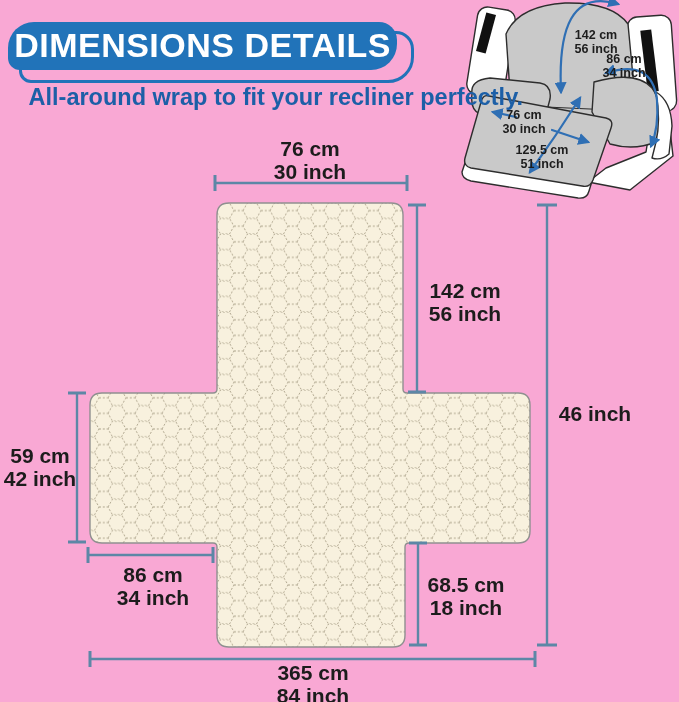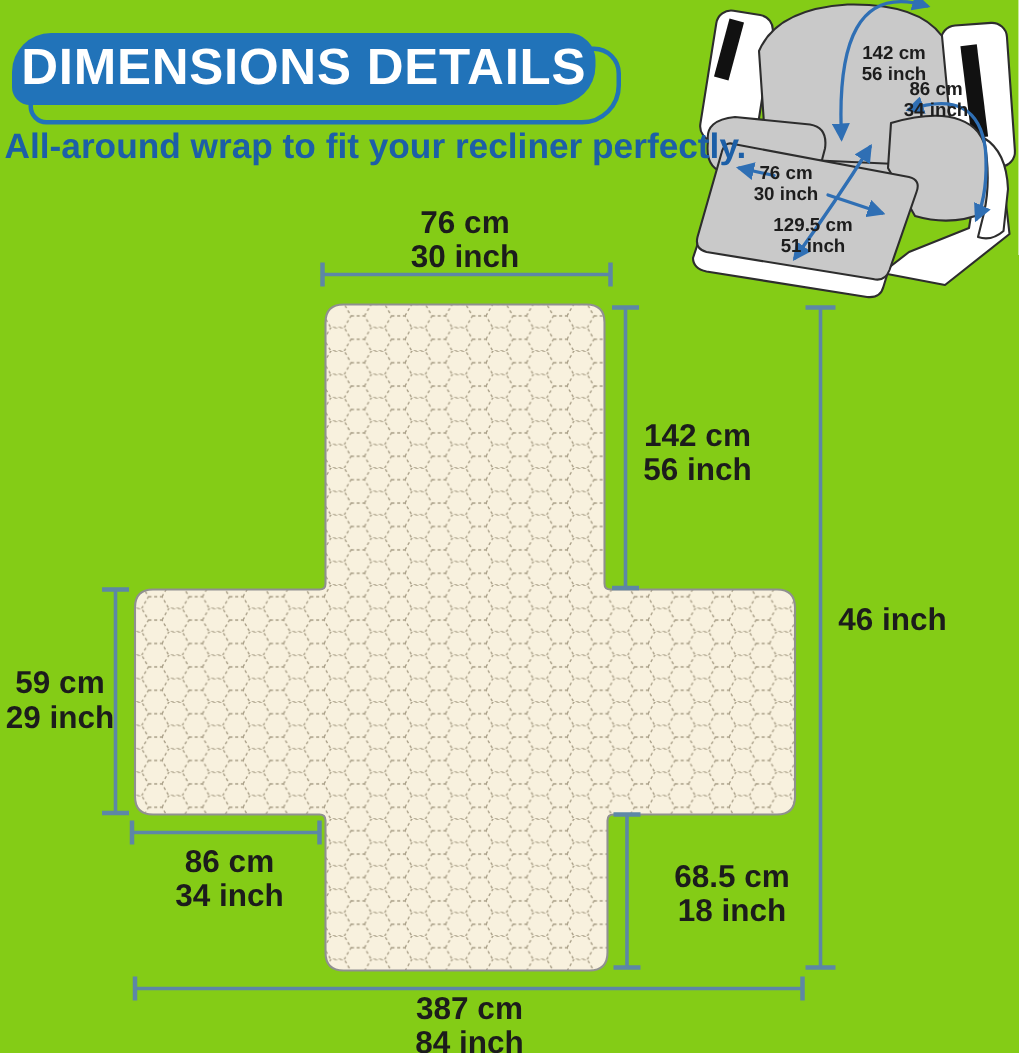--- a/index.html
+++ b/index.html
@@ -1,36 +1,36 @@
 <!DOCTYPE html>
 <html><head>
 <meta charset="utf-8">
 <style>
   html,body { margin:0; padding:0; background:#fff; }
   .page {
-    position:relative; width:679px; height:702px; background:#84cc16;
+    position:relative; width:679px; height:702px; background:#f9a8d4;
     overflow:hidden; font-family:"Liberation Sans", sans-serif;
   }
   
   .banner-echo {
     position:absolute; left:19px; top:31px; width:389px; height:46px;
     border:3px solid #2173b9; border-radius:26px 18px 26px 12px; z-index:1;
   }
   .banner {
     position:absolute; left:8px; top:22px; width:389px; height:48px;
     background:#2173b9; border-radius:26px 18px 26px 12px;
     display:flex; align-items:center; justify-content:center; z-index:2;
   }
   .banner-title {
     color:#ffffff; font-size:34px; font-weight:bold; letter-spacing:.5px;
     white-space:nowrap; transform:translateY(-1px);
   }
   .subtitle {
     position:absolute; left:3px; top:84px; width:520px; z-index:2;
-    color:#1c5fa7; font-size:23.5px; font-weight:bold; white-space:nowrap;
+    color:#1c5fa7; font-size:23.5px; font-weight:bold; white-space:nowrap;text-align:right;
   }
   
   .scene { position:absolute; left:0; top:0; z-index:0; }
   .dim {
     position:absolute; text-align:center; font-weight:bold;
     font-size:21px; line-height:23px; color:#1c1c1c; z-index:3;
   }
   .dim .l { display:block; }
   .rdim {
     position:absolute; text-align:center; font-weight:bold;
@@ -140,32 +140,32 @@
   </div>
   <div class="dim" style="left:415px;top:279px;width:100px">
     <span class="l">142 cm</span>
     <span class="l">56 inch</span>
   </div>
   <div class="dim" style="left:545px;top:402px;width:100px">
     <span class="l">46 inch</span>
   </div>
   <div class="dim" style="left:0px;top:444px;width:80px">
     <span class="l">59 cm</span>
-    <span class="l">29 inch</span>
+    <span class="l">42 inch</span>
   </div>
   <div class="dim" style="left:83px;top:563px;width:140px">
     <span class="l">86 cm</span>
     <span class="l">34 inch</span>
   </div>
-  <div class="dim" style="left:423px;top:573px;width:130px">
+  <div class="dim" style="left:401px;top:573px;width:130px">
     <span class="l">68.5 cm</span>
     <span class="l">18 inch</span>
   </div>
   <div class="dim" style="left:243px;top:661px;width:140px">
-    <span class="l">387 cm</span>
+    <span class="l">365 cm</span>
     <span class="l">84 inch</span>
   </div>
 
   <div class="rdim" style="left:558px;top:29px;width:76px">
     <span class="l">142 cm</span>
     <span class="l">56 inch</span>
   </div>
   <div class="rdim" style="left:588px;top:53px;width:72px">
     <span class="l">86 cm</span>
     <span class="l">34 inch</span>

